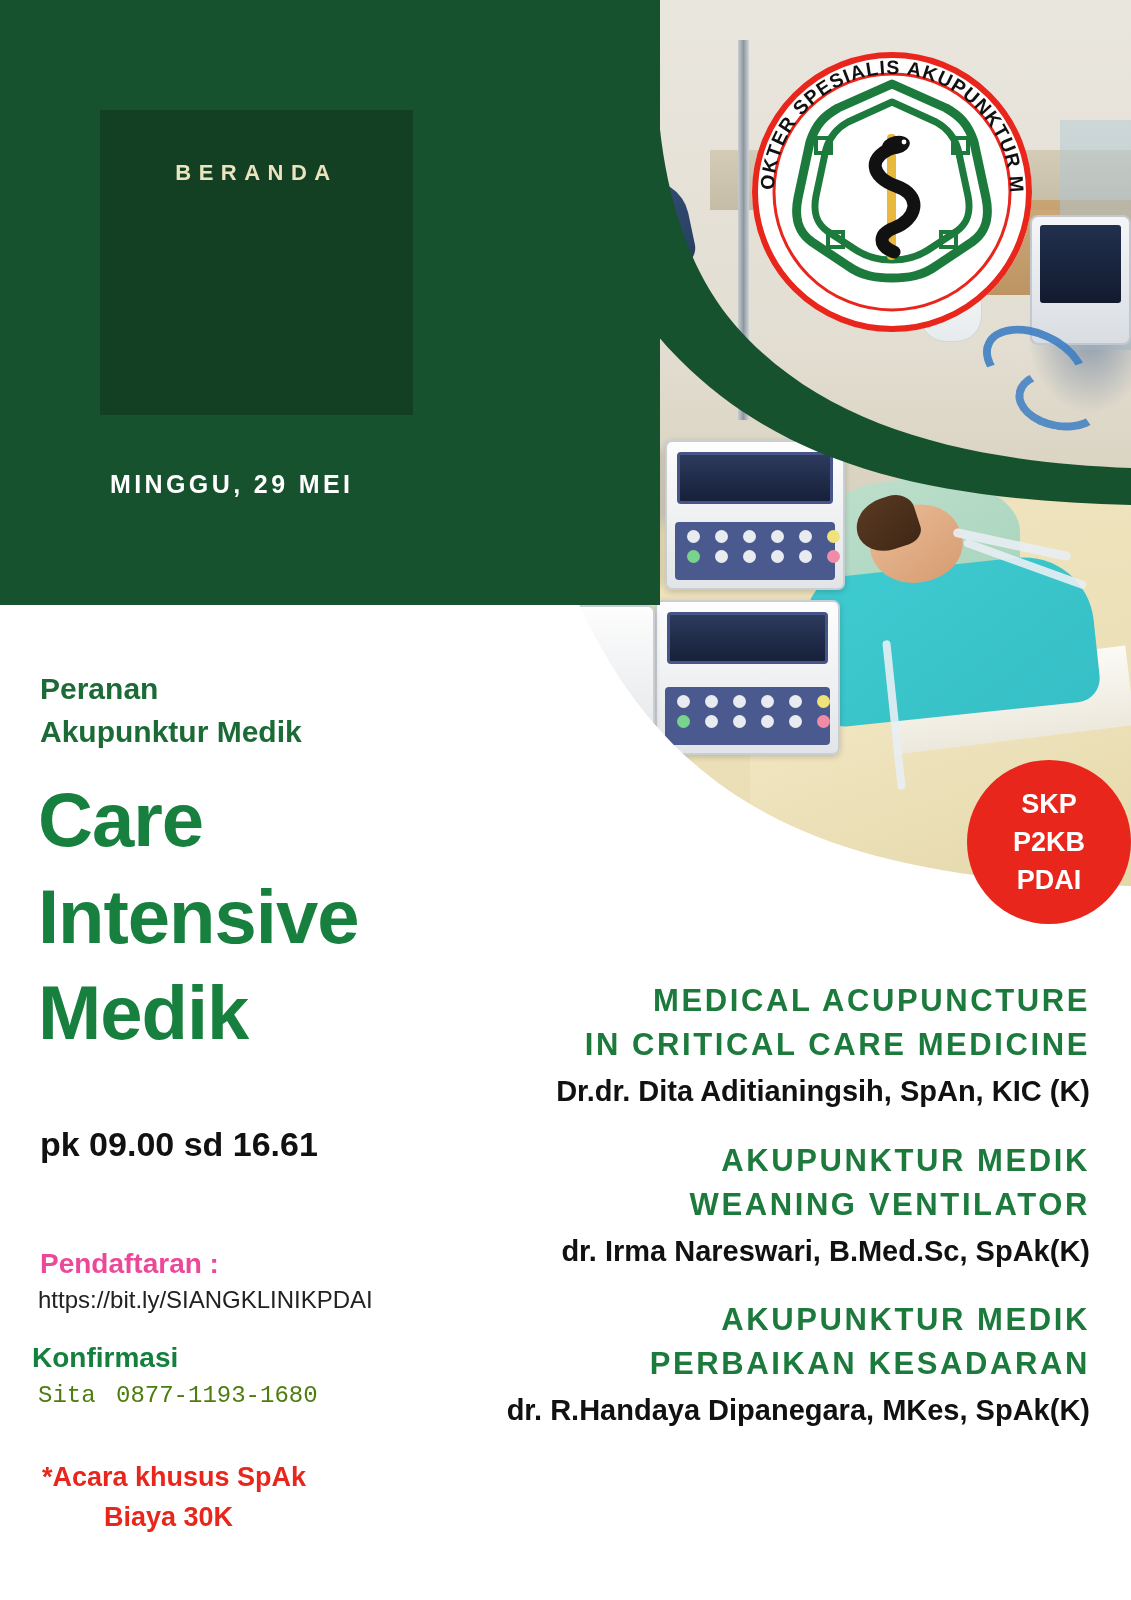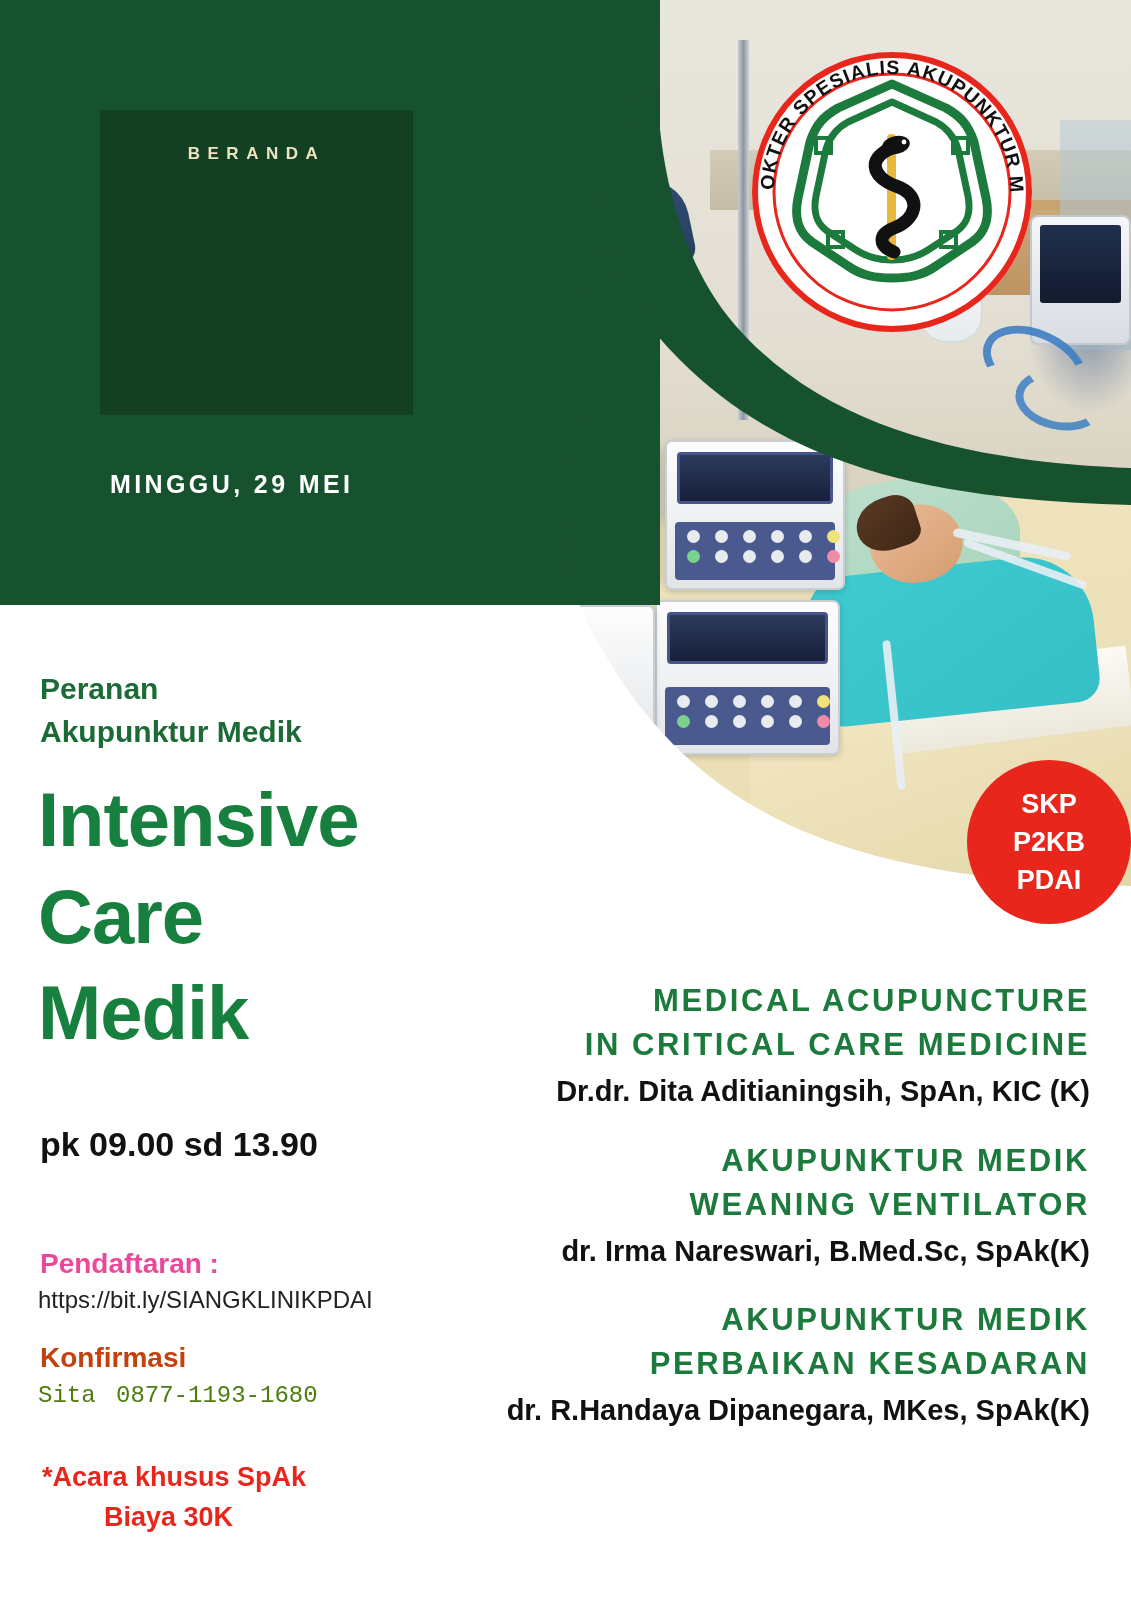--- a/index.html
+++ b/index.html
@@ -78,21 +78,21 @@
     position:absolute; left:0; top:0; width:660px; height:605px;
     background:#17522E;
   }
 
   
   .logo-box{
     position:absolute; left:100px; top:110px; width:313px; height:305px;
     background:#133f22; display:flex; flex-direction:column; align-items:center;
   }
   .logo-brand{
-    margin-top:34px; color:#ece3bf; font-size:17px; font-weight:600;
+    margin-top:50px; color:#ece3bf; font-size:22px; font-weight:600;
     letter-spacing:7.5px;
   }
   .logo-frame{
     margin-top:14px; width:188px; height:188px;
     border:7px solid #e6d9a4; display:flex; flex-direction:column;
     align-items:center; justify-content:center;
   }
   .script{
     font-family:"DejaVu Serif", serif; font-style:italic; color:#ddcf96;
     line-height:1; text-align:center;
@@ -133,22 +133,22 @@
   }
   .reg-label{
     position:absolute; left:40px; top:1248px;
     color:#ec4899; font-size:28px; font-weight:700;
   }
   .reg-url{
     position:absolute; left:38px; top:1286px;
     color:#222; font-size:24px; font-weight:400;
   }
   .conf-label{
-    position:absolute; left:40px; top:1342px;
-    color:#c2410c; font-size:28px; font-weight:700;
+    position:absolute; left:32px; top:1342px;
+    color:#15803d; font-size:28px; font-weight:700;
   }
   .conf-val{
     position:absolute; left:38px; top:1382px;
     color:#4d7c0f; font-size:24px; font-weight:400;font-family:Liberation Mono, monospace;
   }
   .conf-val .nm{ display:inline-block; min-width:78px; }
   .note1{
     position:absolute; left:42px; top:1462px;
     color:#e8261c; font-size:27px; font-weight:700;
   }
@@ -304,27 +304,27 @@
     <span>SKP</span>
     <span>P2KB</span>
     <span>PDAI</span>
   </div>
 
   <div class="eyebrow">
     <div>Peranan</div>
     <div>Akupunktur Medik</div>
   </div>
   <div class="bigtitle">
+    <div>Care</div>
     <div>Intensive</div>
-    <div>Care</div>
     <div>Medik</div>
   </div>
 
   <div class="when">
-    <div>pk 09.00 sd 13.90</div>
+    <div>pk 09.00 sd 16.61</div>
   </div>
 
   <div class="reg-label">Pendaftaran :</div>
   <div class="reg-url">https://bit.ly/SIANGKLINIKPDAI</div>
 
   <div class="conf-label">Konfirmasi</div>
   <div class="conf-val">
     <span class="nm">Sita</span><span>0877-1193-1680</span>
   </div>
 

